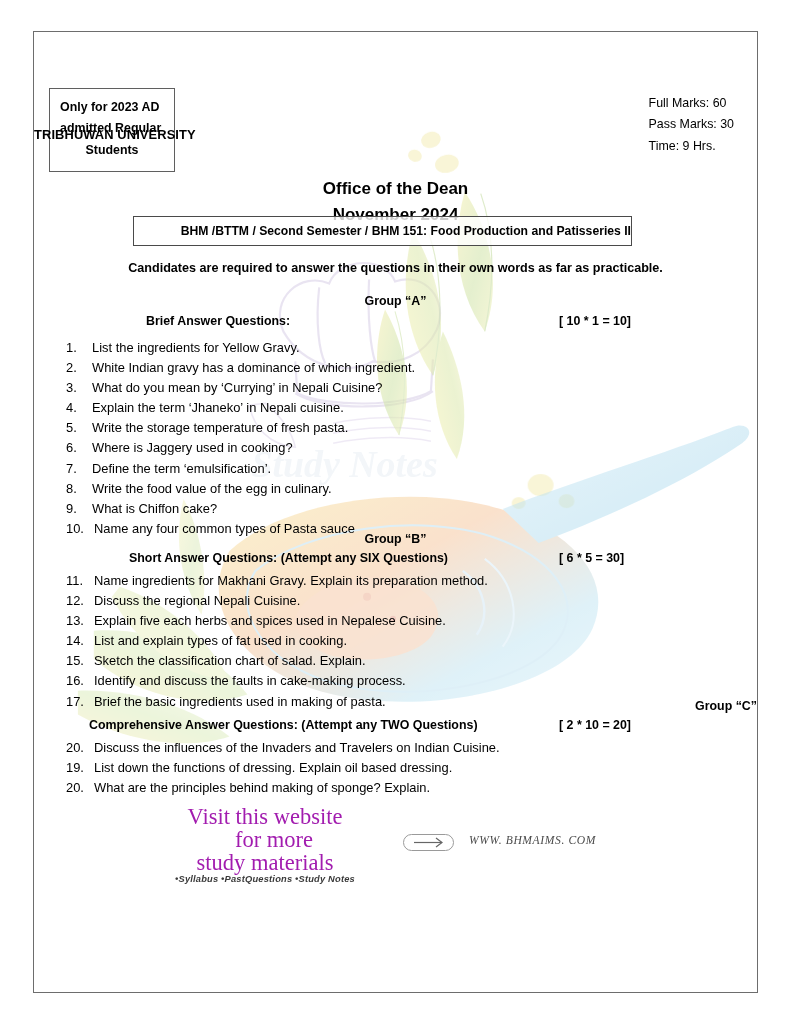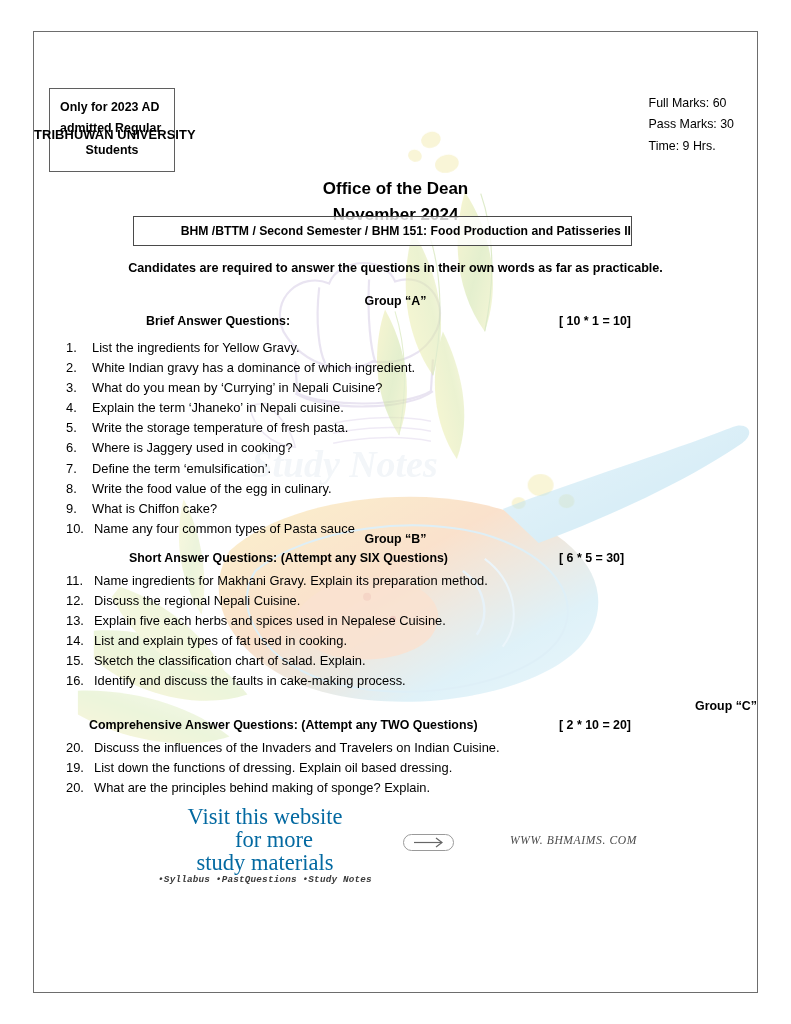--- a/index.html
+++ b/index.html
@@ -181,33 +181,33 @@
   }
   #promo-lines {
     position: absolute;
     left: 0;
     top: 0;
     width: 222px;
     text-align: center;
     font-family: "Liberation Serif", serif;
     font-size: 22.5px;
     line-height: 22.8px;
-    color: #0369a1;
+    color: #a21caf;
   }
   #promo-lines .pl { display: block; white-space: nowrap; }
   #promo-lines .pl1 { text-align: center; }
   #promo-lines .pl2 { text-align: center; padding-left: 18px; }
   #promo-lines .pl3 { text-align: center; }
   #promo-sub {
     position: absolute;
     left: 0;
     top: 68px;
     width: 222px;
     text-align: center;
-    font-family: Liberation Mono, monospace;
+    font-family: Liberation Sans, sans-serif;
     font-style: italic;
     font-weight: bold;
     font-size: 9.3px;
     letter-spacing: 0.2px;
     color: #3a3a3a;
     white-space: nowrap;
   }
   #promo-arrow {
     position: absolute;
     left: 249px;
@@ -222,21 +222,20 @@
   #promo-url {
     position: absolute;
     left: 315px;
     top: 28px;
     font-family: "Liberation Serif", serif;
     font-style: italic;
     font-size: 11.6px;
     letter-spacing: 0.6px;
     color: #4a4a4a;
     white-space: nowrap;
-    margin-left: 41px;
   }
 </style>
 </head>
 <body>
 
 <div id="page-sheet">
 
   <svg id="watermark-art" viewBox="0 0 725 962" preserveAspectRatio="none" aria-hidden="true">
     <defs>
       <linearGradient id="leafg" x1="0" y1="0" x2="1" y2="1">
@@ -429,20 +428,24 @@
         <span class="qtext">List and explain types of fat used in cooking.</span>
       </li>
       <li>
         <span class="qnum wide">15.</span>
         <span class="qtext">Sketch the classification chart of salad. Explain.</span>
       </li>
       <li>
         <span class="qnum wide">16.</span>
         <span class="qtext">Identify and discuss the faults in cake-making process.</span>
       </li>
+      <li>
+        <span class="qnum wide">17.</span>
+        <span class="qtext">Brief the basic ingredients used in making of pasta.</span>
+      </li>
     </ul>
 
     <div class="group-label" style="left:0;width:100%;top:667px;text-align:right;">Group “C”</div>
     <div class="section-head" style="left:55px;top:686px;">Comprehensive Answer Questions:  (Attempt any TWO Questions)</div>
     <div class="marks-tag" style="left:525px;top:686px;">[ 2 * 10 = 20]</div>
 
     <ul class="qlist" id="qlist-c" style="left:32px;top:706px;width:620px;">
       <li>
         <span class="qnum wide">20.</span>
         <span class="qtext">Discuss the influences of the Invaders and Travelers on Indian Cuisine.</span>

